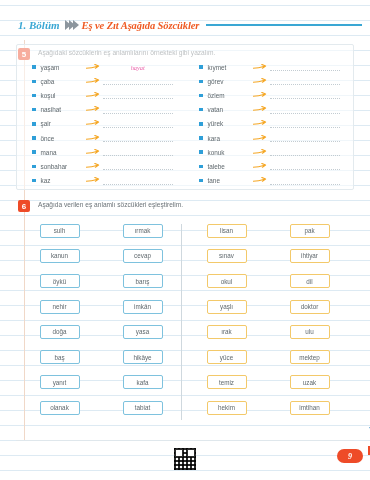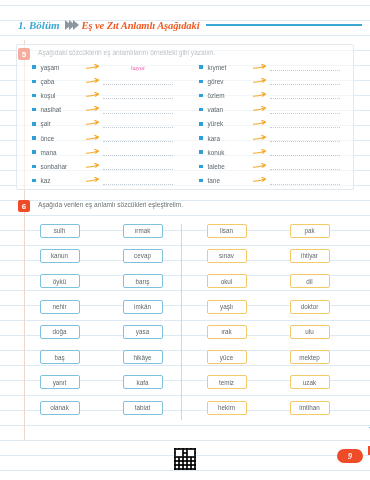--- a/index.html
+++ b/index.html
@@ -326,21 +326,21 @@
   <div class="rules"></div>
   <div class="margin-line"></div>
 
   <div class="header">
     <span class="bolum">1. Bölüm</span>
     <span class="chevrons">
       <span class="chev"></span>
         <span class="chev"></span>
         <span class="chev"></span>
     </span>
-    <span class="chev-title">Eş ve Zıt Anlamlı Aşağıdaki</span>
+    <span class="chev-title">Eş ve Zıt Aşağıda Sözcükler</span>
     <span class="header-rule"></span>
   </div>
 
   <div class="exercise" style="top:48px;">
     <span class="ex-num">5</span>
     <span class="ex-instr">Aşağıdaki sözcüklerin eş anlamlılarını örnekteki gibi yazalım.</span>
   </div>
 
   <div class="ex5-frame"></div>
 

